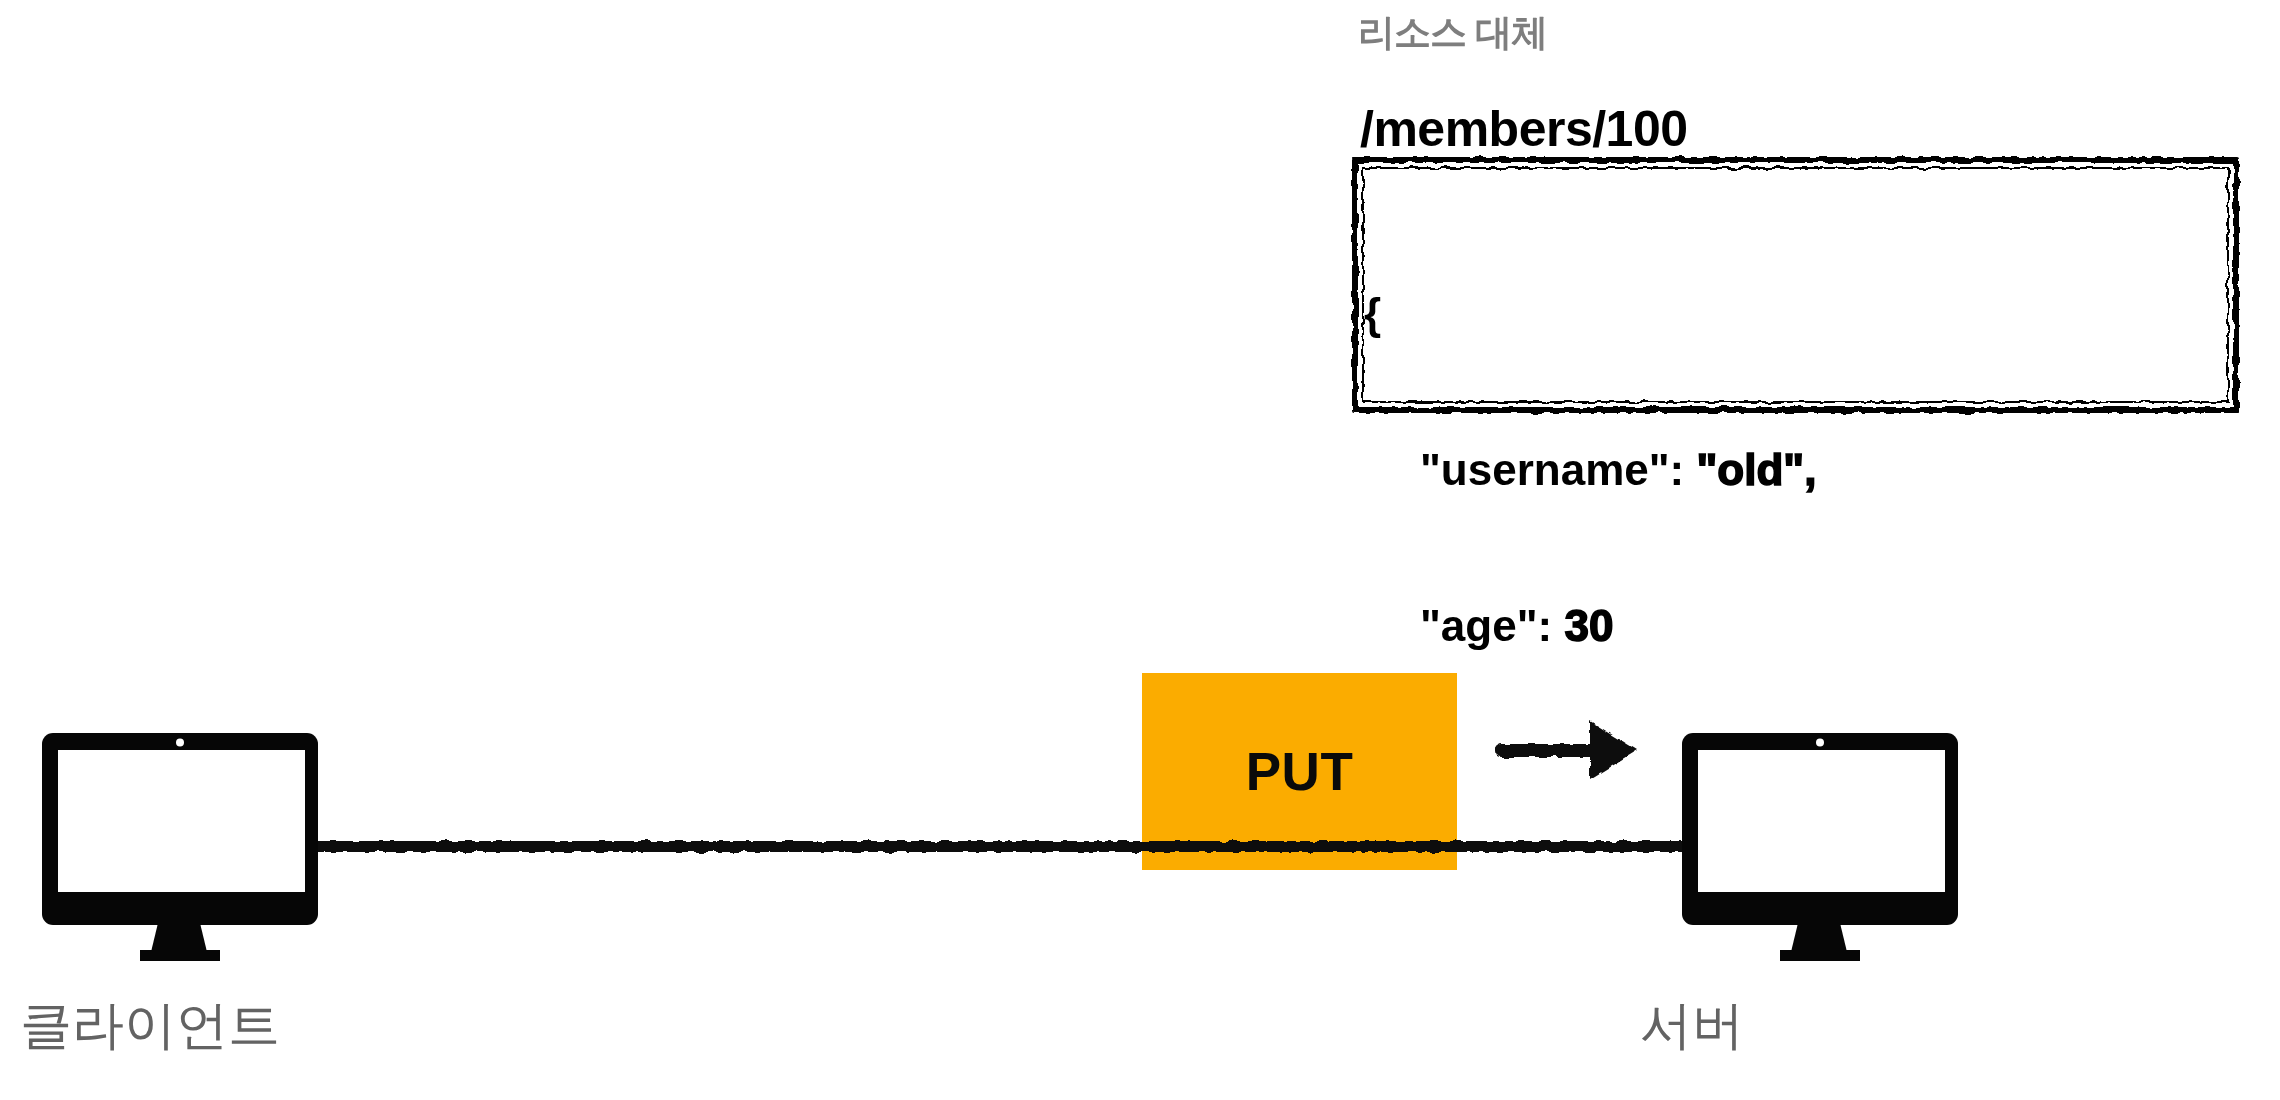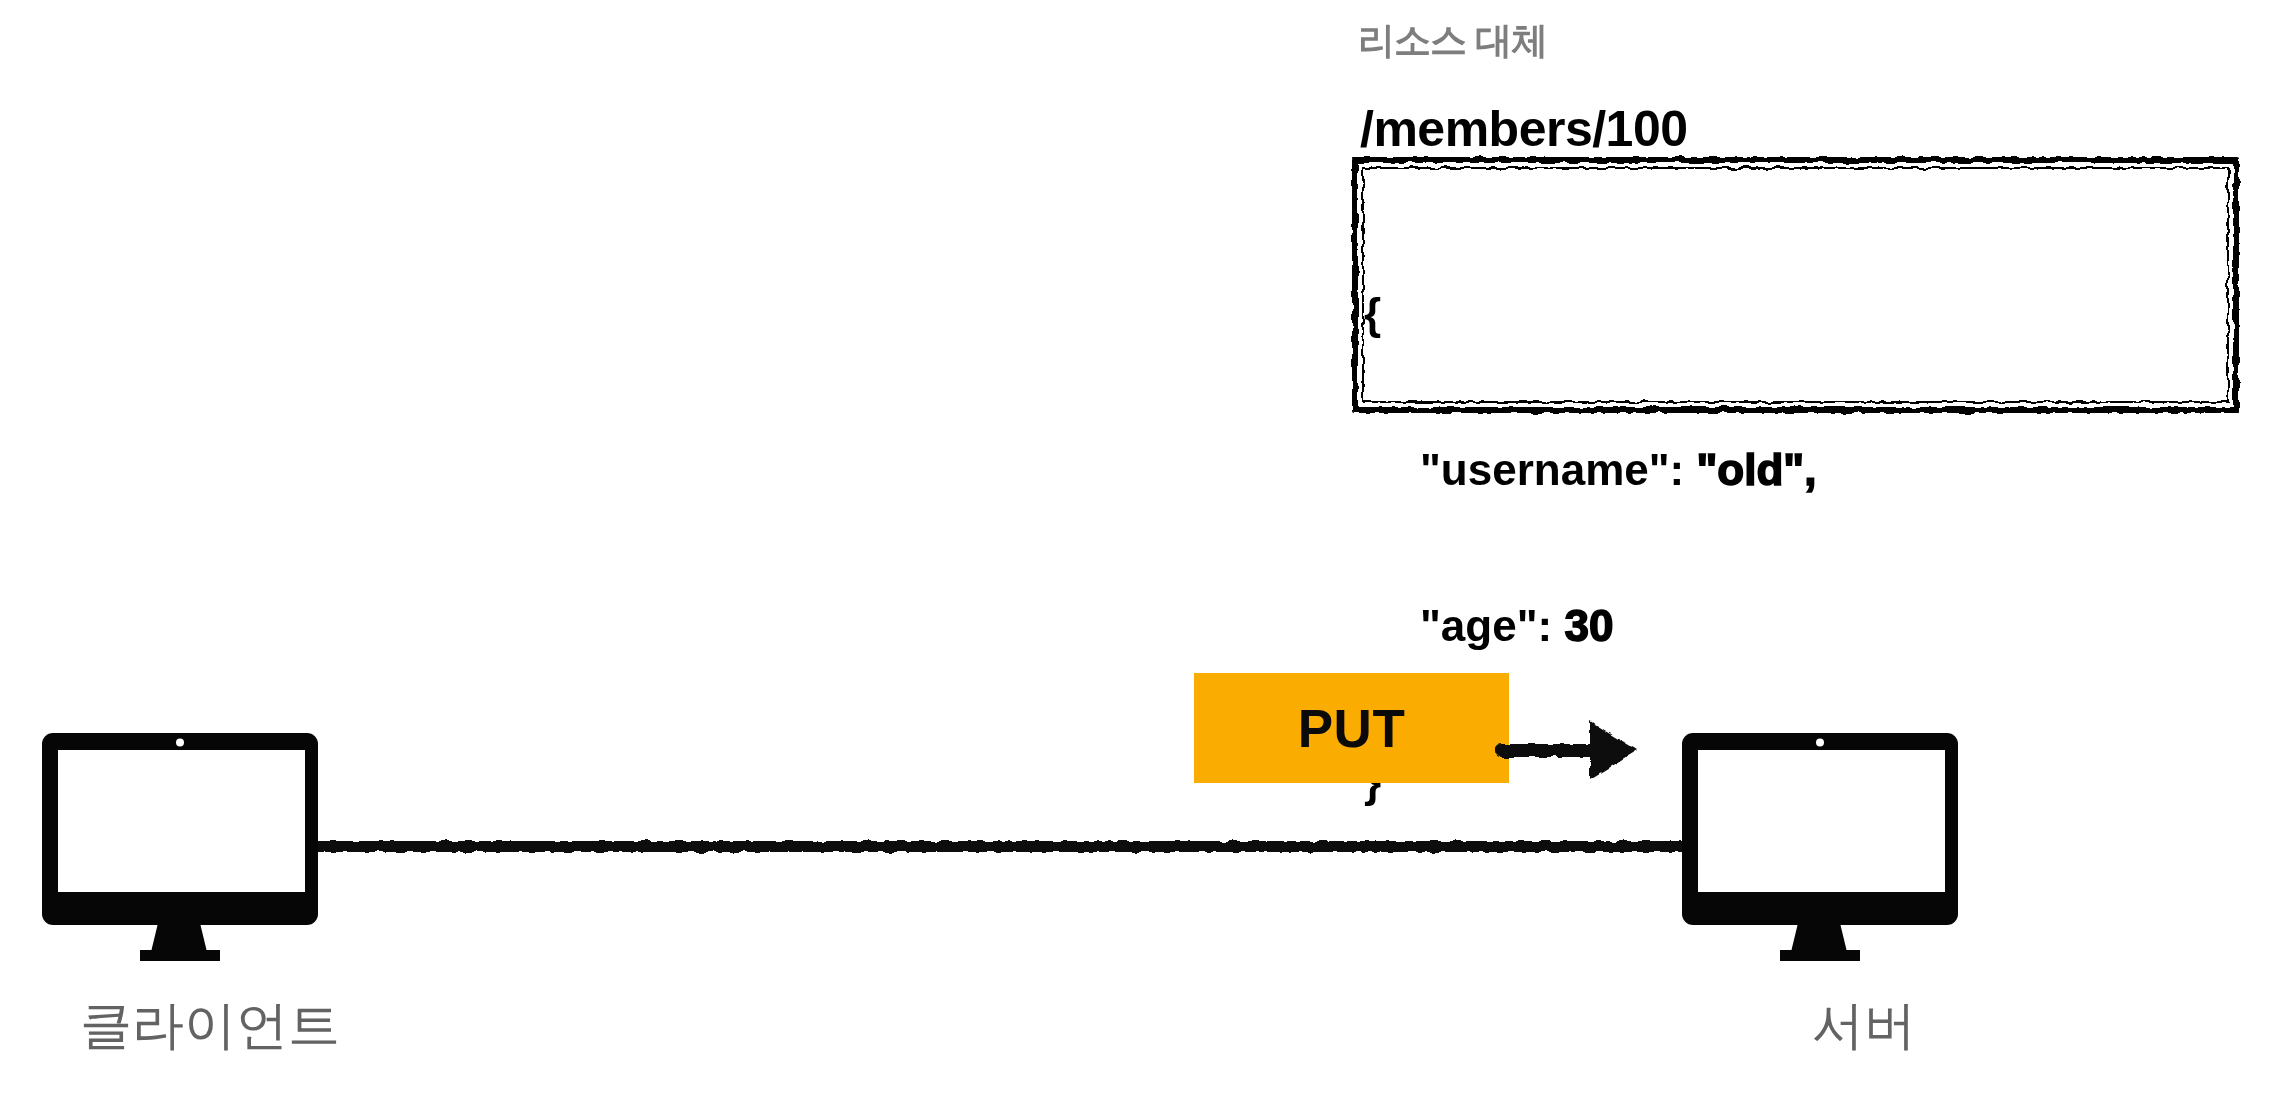--- a/index.html
+++ b/index.html
@@ -8,21 +8,21 @@
     background:#ffffff;
     position:relative;
     overflow:hidden;
     font-family:"Liberation Sans","DejaVu Sans",sans-serif;
     color:#000;
   }
   .abs { position:absolute; }
 
   
   .anno-title {
-    left:1358px; top:16px;
+    left:1358px; top:8px;
     font-size:37px; font-weight:bold;
     color:#7e7e7e; letter-spacing:-1px;
   }
   .anno-path {
     left:1360px; top:72px;
     font-size:50px; font-weight:bold;
     color:#000; letter-spacing:-0.5px;margin-top:28px;
   }
   .json-box {
     left:1352px; top:157px;
@@ -43,22 +43,22 @@
   }
   .json-line { white-space:pre; }
   .json-line.indent { padding-left:56px; }
   .json-val {
     font-weight:900;
     -webkit-text-stroke:1.6px #000;
   }
 
   
   .put-box {
-    left:1194px; top:673px;
-    width:315px; height:110px;
+    left:1142px; top:673px;
+    width:315px; height:197px;
     background:#fbac00;
     display:flex; align-items:center; justify-content:center;
     font-size:53px; font-weight:bold; color:#0a0a0a;
     letter-spacing:0.5px;
   }
   .arrow-svg { left:1492px; top:712px; }
   .arrow-shape { filter:url(#rough); }
 
   
   .conn-line {
@@ -66,21 +66,21 @@
     width:1366px; height:11px;
     background:#0a0a0a;
     filter:url(#rough);
   }
 
   
   .monitor-client { left:42px;   top:733px; }
   .monitor-server { left:1682px; top:733px; }
   .node-label {
     font-size:52px; color:#636363;
-    text-align:right; line-height:60px;
+    text-align:left; line-height:60px;
   }
   .label-client { left:20px;   top:995px; width:320px; }
   .label-server { left:1640px; top:995px; width:276px; }
 
   .defs-svg { position:absolute; width:0; height:0; }
 </style>
 </head>
 <body>
 
 <svg class="defs-svg">

